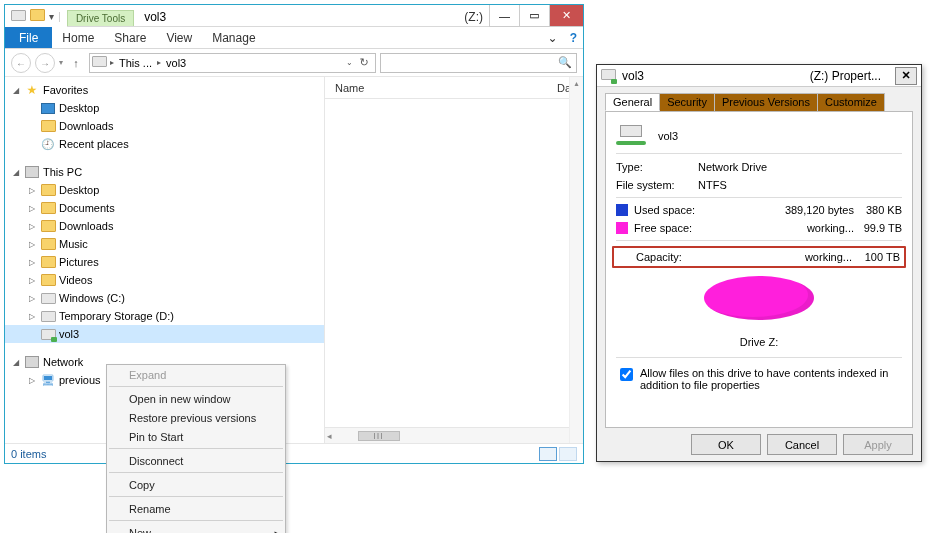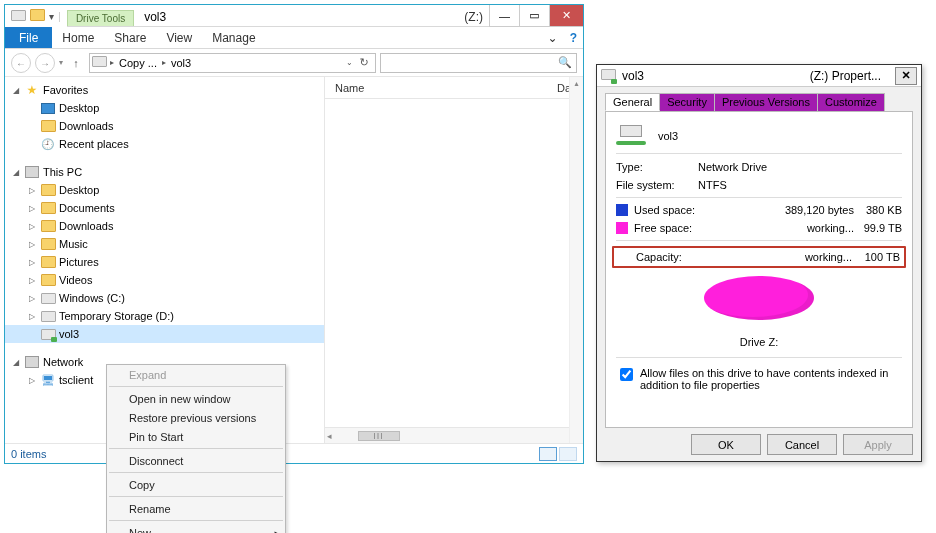--- a/index.html
+++ b/index.html
@@ -295,21 +295,21 @@
     display: flex;
     font-size: 11px;
     border-bottom: 1px solid #bbb;
     position: relative;
     top: 0;
   }
   .prop-tab {
     border: 1px solid #bbb;
     border-bottom: none;
     padding: 2px 7px;
-    background: #a21caf;
+    background: #a16207;
     margin-right: -1px;
   }
   .prop-tab.active {
     background: #fff;
     position: relative;
     z-index: 2;
     border-bottom: 1px solid #fff;
   }
   .prop-panel {
     flex: 1;
@@ -440,21 +440,21 @@
   </div>
 
   <div class="nav-row">
     <div class="nav-btn">←</div>
     <div class="nav-btn">→</div>
     <span style="font-size:8px;color:#888">▾</span>
     <div class="up-btn">↑</div>
     <div class="address">
       <span class="ico drive-ico"></span>
       <span class="addr-chev">▸</span>
-      <span class="addr-seg">Copy ...</span>
+      <span class="addr-seg">This ...</span>
       <span class="addr-chev">▸</span>
       <span class="addr-seg">vol3</span>
       <span class="addr-fill"></span>
       <span class="addr-chev">⌄</span>
       <span class="refresh">↻</span>
     </div>
     <div class="search">
       <span>🔍</span>
     </div>
   </div>
@@ -534,21 +534,21 @@
       </div>
       <div style="height:10px"></div>
       <div class="tree-item">
         <span class="disclosure">◢</span>
         <span class="ico network-ico"></span>
         <span class="label">Network</span>
       </div>
       <div class="tree-item indent1">
         <span class="disclosure">▷</span>
         <span class="ico tsclient-ico">🖥</span>
-        <span class="label">tsclient</span>
+        <span class="label">previous</span>
       </div>
     </div>
 
     <div class="content-pane">
       <div class="col-headers">
         <div class="col-name">Name</div>
         <div class="col-date">Da</div>
       </div>
       <div style="flex:1"></div>
       <div class="bottom-hscroll">

